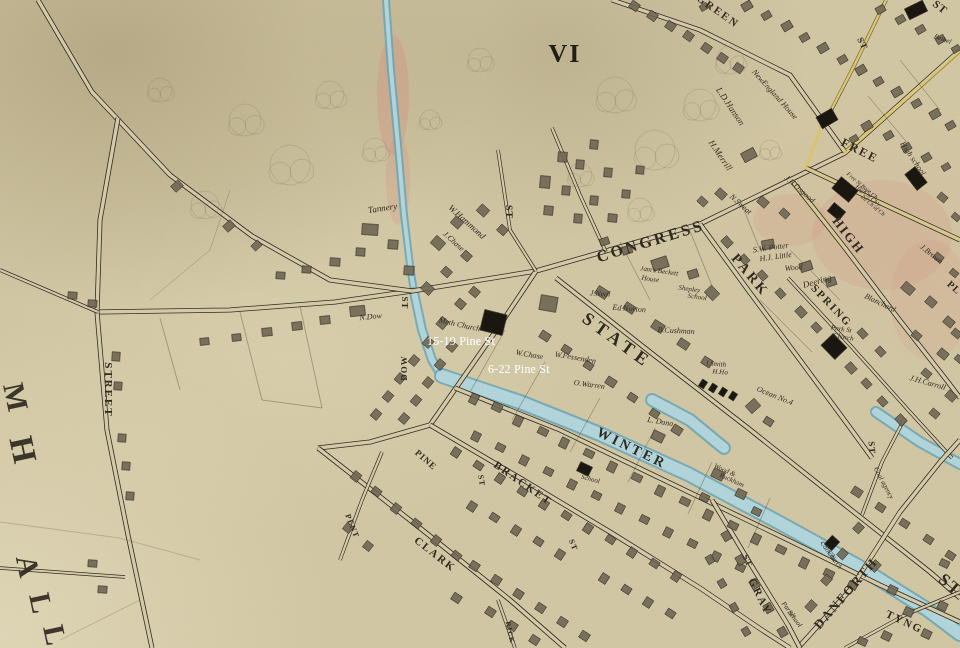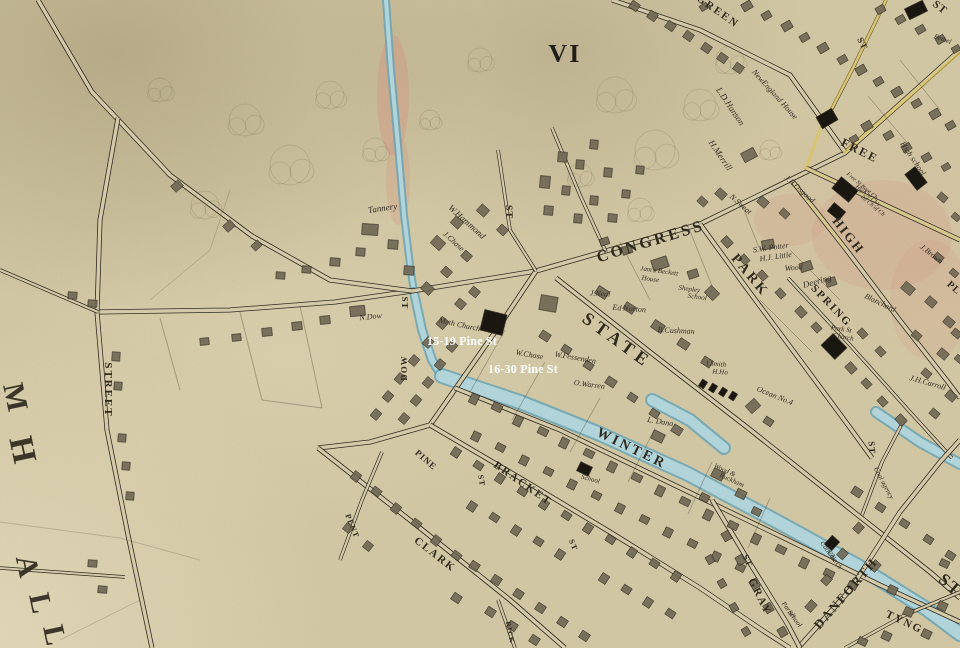--- a/index.html
+++ b/index.html
@@ -9,21 +9,21 @@
     background:
       radial-gradient(600px 420px at 12% 8%, rgba(118,103,68,.30), transparent 62%),
       radial-gradient(560px 520px at 0% 98%, rgba(238,231,202,.55), transparent 60%),
       radial-gradient(420px 320px at 58% 8%, rgba(122,108,74,.22), transparent 60%),
       radial-gradient(340px 240px at 92% 36%, rgba(216,168,148,.16), transparent 60%),
       radial-gradient(500px 300px at 30% 55%, rgba(231,223,192,.35), transparent 60%),
       #d5caa6;
   }
   svg#map{position:absolute;left:0;top:0;}
   .anno{
-    position:absolute;color:#fff;font-weight:bold;font-size:12px;
+    position:absolute;color:#fff;font-weight:normal;font-size:12px;
     font-family:"Liberation Serif", serif;white-space:nowrap;letter-spacing:.2px;
   }
   text{font-family:"Liberation Serif", serif;}
   .street-label{fill:#2b251b;font-weight:bold;}
   .place-label{fill:#2e2820;font-style:italic;}
   .big-letter{fill:#2b251b;font-weight:bold;opacity:.92;}
   .numeral{fill:#1c1814;font-weight:bold;letter-spacing:2px;}
 </style>
 </head>
 <body>
@@ -544,14 +544,14 @@
         <text x="12" y="452" font-size="34" text-anchor="middle" transform="rotate(78 12 452)" letter-spacing="0" class="big-letter">H</text>
         <text x="18" y="568" font-size="30" text-anchor="middle" transform="rotate(78 18 568)" letter-spacing="0" class="big-letter">A</text>
         <text x="31" y="605" font-size="30" text-anchor="middle" transform="rotate(78 31 605)" letter-spacing="0" class="big-letter">L</text>
         <text x="45" y="637" font-size="30" text-anchor="middle" transform="rotate(78 45 637)" letter-spacing="0" class="big-letter">L</text>
         <text x="565" y="62" font-size="26" text-anchor="middle" transform="rotate(0 565 62)" letter-spacing="0" class="numeral">VI</text>
       </g>
     <rect x="0" y="0" width="960" height="648" filter="url(#grain)" opacity="0.10"></rect>
   </svg>
 
   <div class="anno" style="left:427px;top:334px;">15-19 Pine St</div>
-  <div class="anno" style="left:488px;top:362px;">16-30 Pine St</div>
+  <div class="anno" style="left:488px;top:362px;">6-22 Pine St</div>
 </div>
 
 </body></html>

